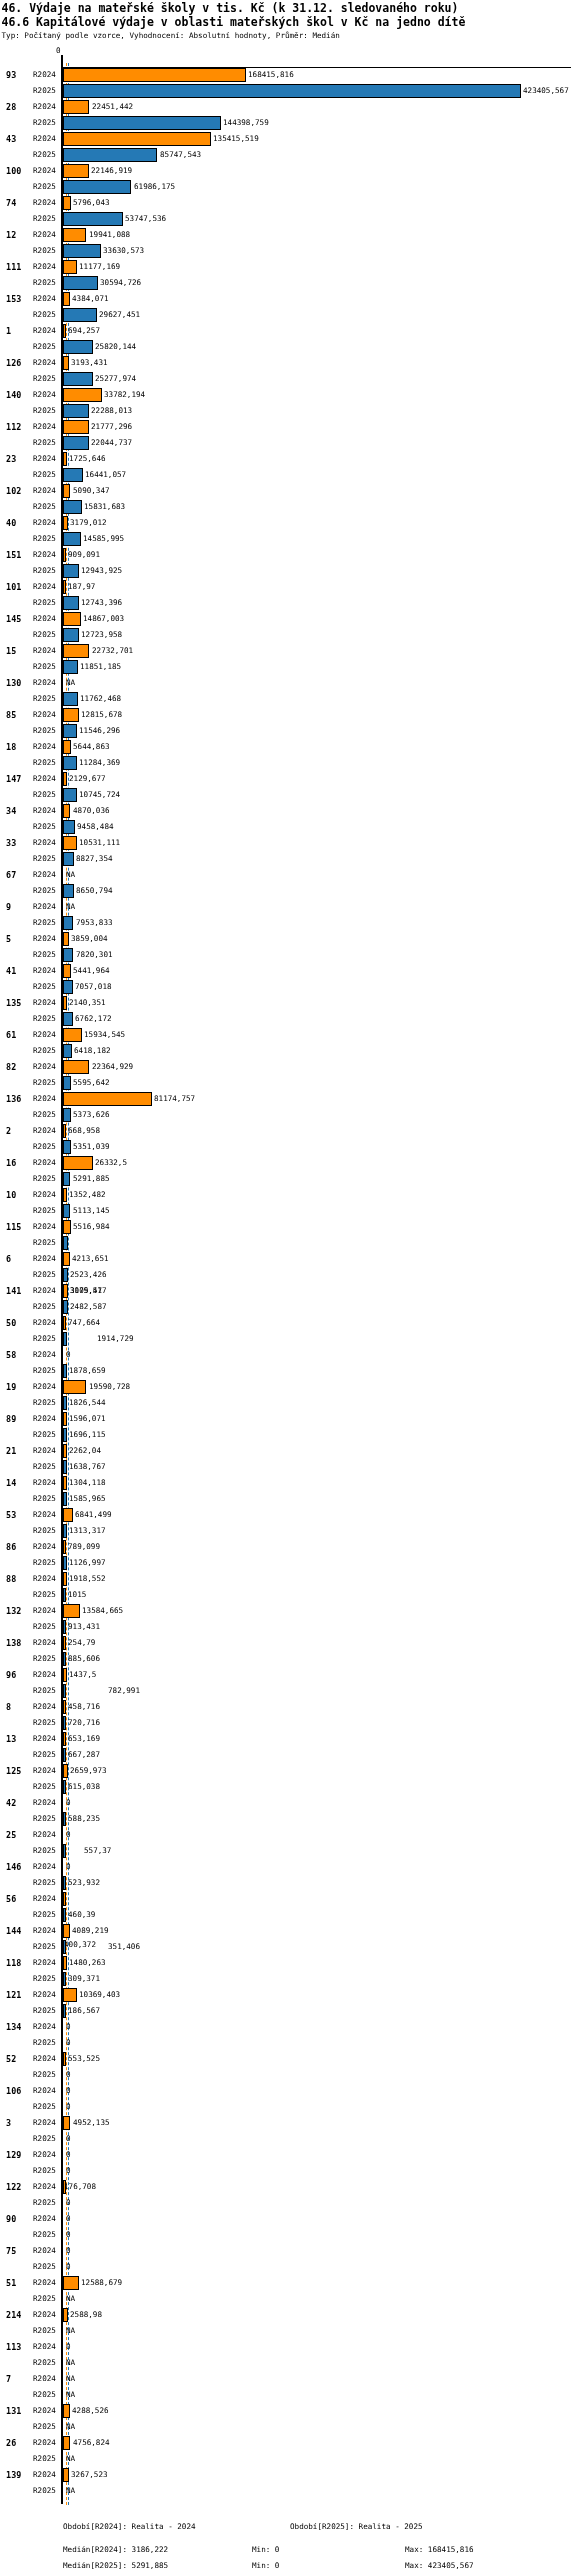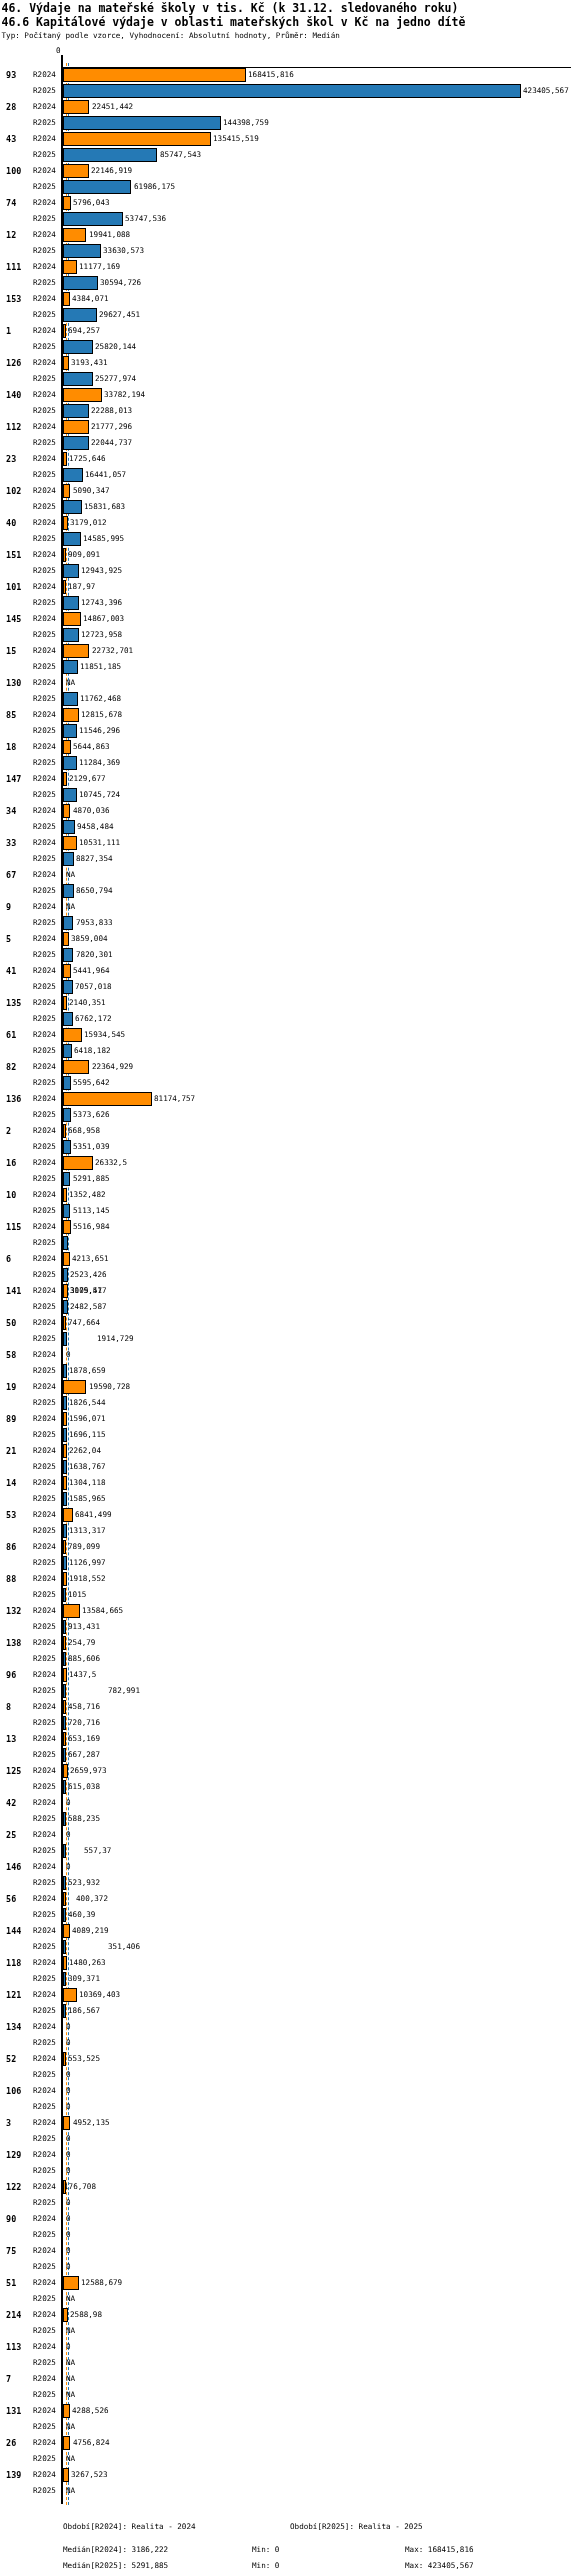--- a/index.html
+++ b/index.html
@@ -851,21 +851,21 @@
       <div class="bar r2025" style="width: 0.8px;"></div>
       <span class="val" style="left: 68px;">523,932</span>
     </div>
   </div>
 
   <div class="entity">
     <span class="entity-id">56</span>
     <div class="bar-row first">
       <span class="period">R2024</span>
       <div class="bar r2024" style="width: 0.8px;"></div>
-      <span class="val" style="left: 76px;">400,372</span>
+      <span class="val" style="left: 64px; margin-top: 46px;">400,372</span>
     </div>
     <div class="bar-row second">
       <span class="period">R2025</span>
       <div class="bar r2025" style="width: 0.8px;"></div>
       <span class="val" style="left: 68px;">460,39</span>
     </div>
   </div>
 
   <div class="entity">
     <span class="entity-id">144</span>

